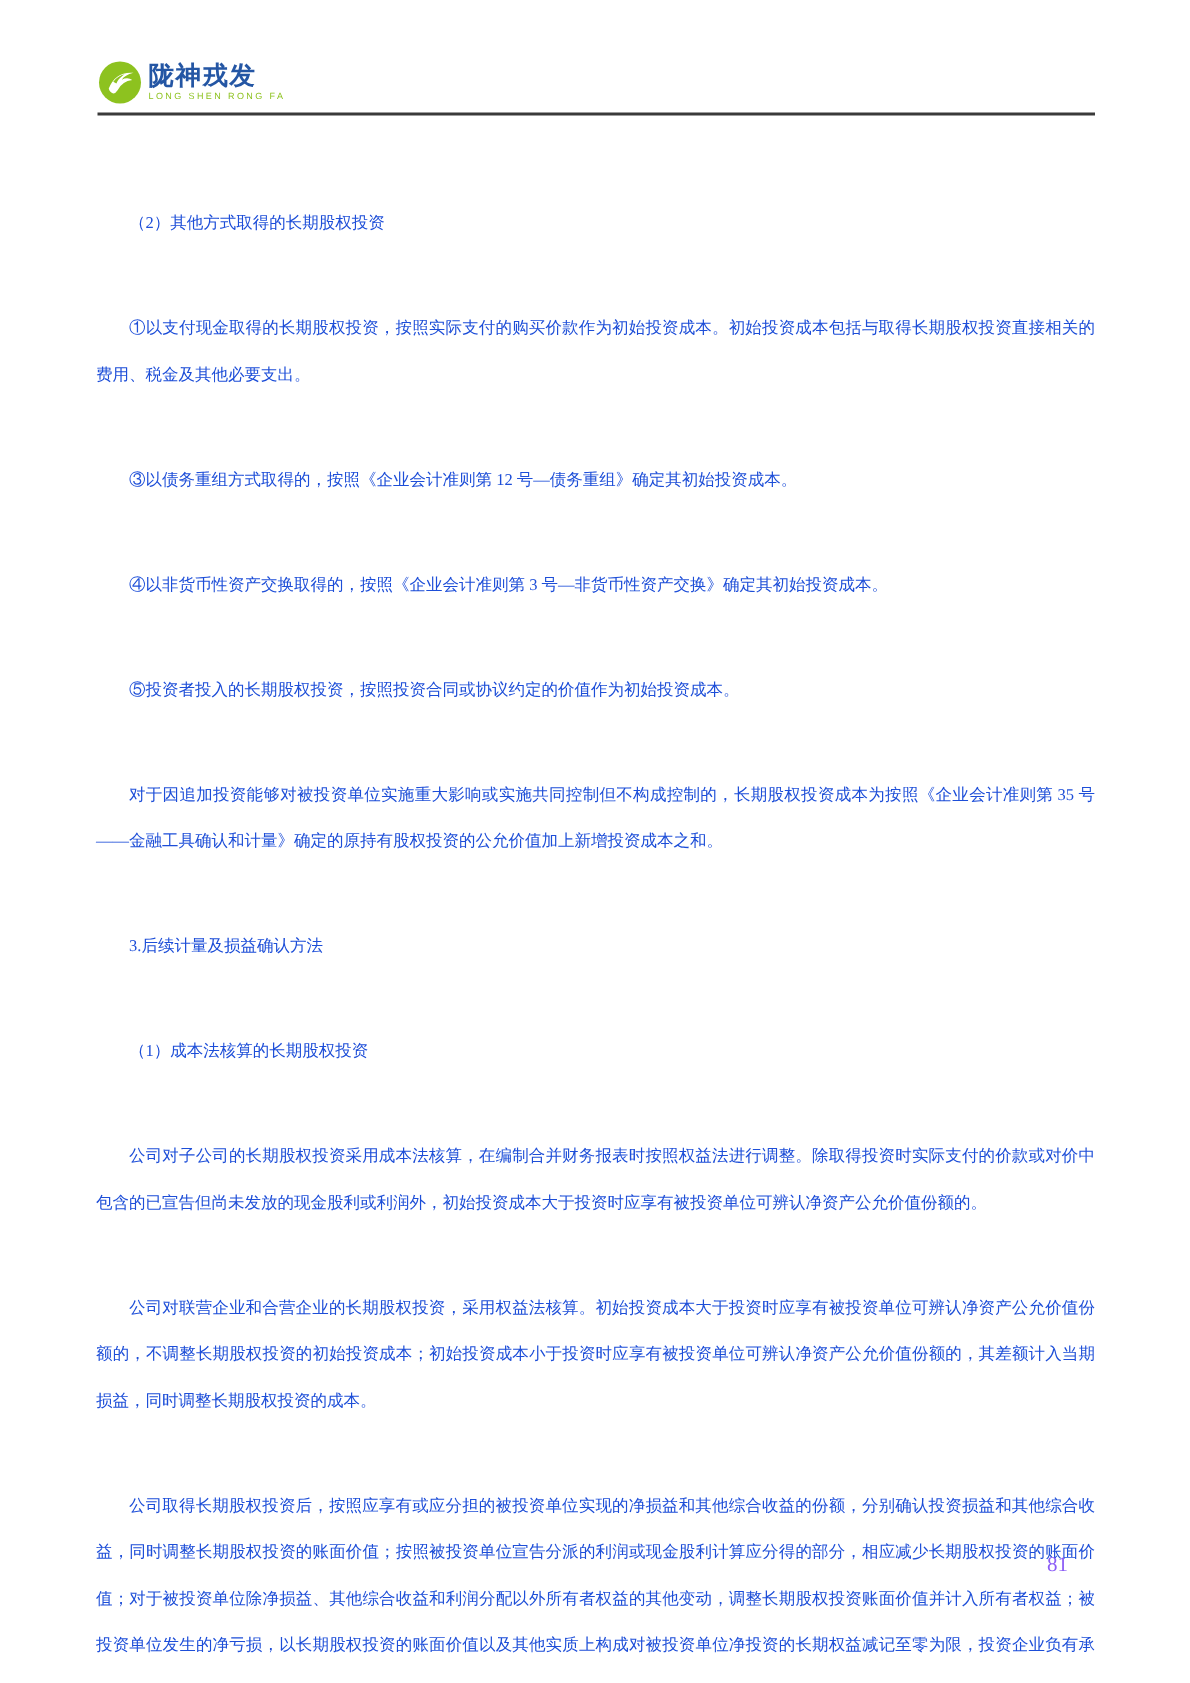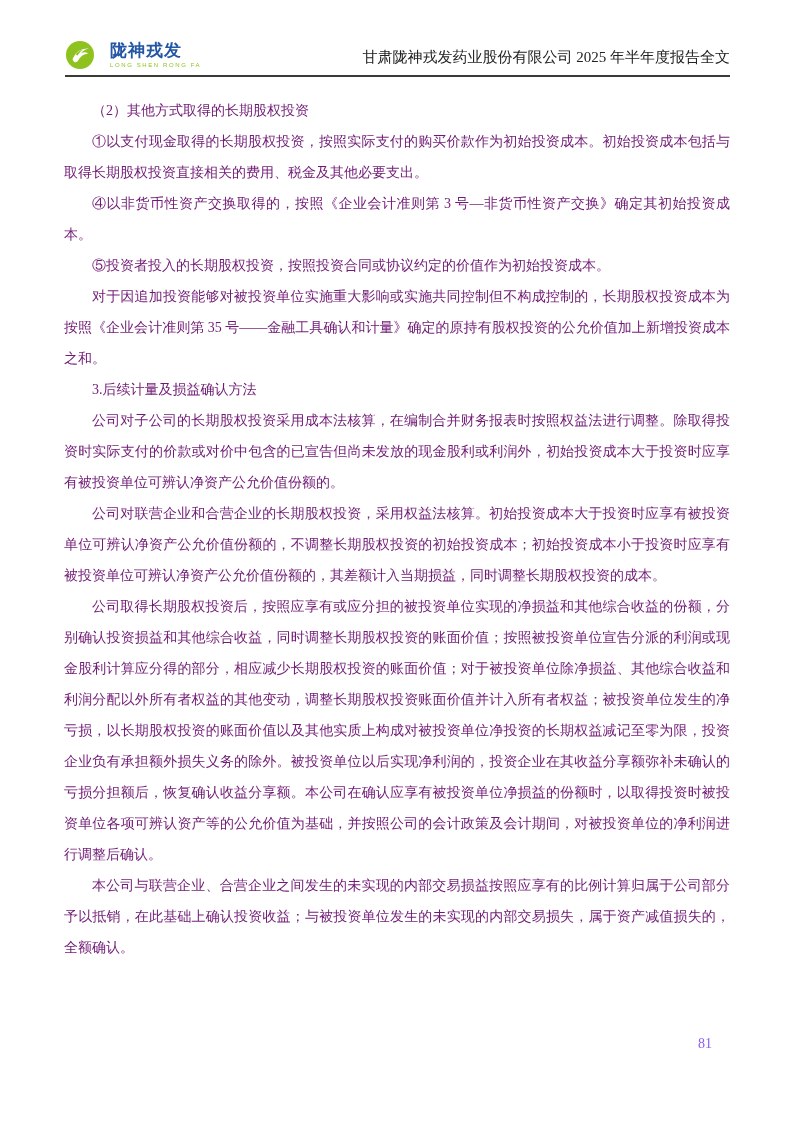--- a/index.html
+++ b/index.html
@@ -16,21 +16,21 @@
   }
   .header {
     position: absolute;
     top: 40px;
     left: 65px;
     right: 63px;
     display: flex;
     justify-content: space-between;
     align-items: flex-end;
   }
-  .brand { display: flex; align-items: center; gap: 15px; }
+  .brand { display: flex; align-items: center; gap: 4px; }
   .brand-icon { width: 30px; height: 30px; flex: 0 0 auto; }
   .brand-text { display: flex; flex-direction: column; }
   .brand-name {
     font-family: "Liberation Sans", sans-serif;
     font-weight: bold;
     font-size: 17px;
     line-height: 18px;
     letter-spacing: 1px;
     color: #2456a4;
   }
@@ -55,25 +55,26 @@
     height: 2px;
     background: #3a3a3a;
   }
   .content {
     position: absolute;
     top: 95px;
     left: 64px;
     right: 63px;
   }
   .para {
-    font-size: 14px;
+    font-size: 11px;
     line-height: 31px;
     text-align: justify;
     text-indent: 2em;
-    color: #701a75;
+    color: #1d4ed8;
+    margin-top: 39px;
   }
   .page-number {
     position: absolute;
     top: 1036px;
     right: 81px;
     font-size: 14px;
     color: #8b5cf6;
   }
 </style>
 </head>
@@ -88,32 +89,33 @@
           <circle cx="15" cy="15" r="14" fill="#8dc21f"></circle>
           <path d="M7.5,19 Q12,7.5 24,8.5 Q18,10 16.2,13.2 Q20,11.2 23.2,13.4 Q16.5,14.2 13.4,20.2 Q11.2,23.6 8.8,21.4 Q7.8,20.4 7.5,19 Z" fill="#ffffff"></path>
           <path d="M10.5,14.5 Q13.5,10.5 18,9.5 Q13.8,12.4 12.6,15.6 Z" fill="#8dc21f"></path>
         </svg>
       </span>
       <span class="brand-text">
         <span class="brand-name">陇神戎发</span>
         <span class="brand-sub">LONG SHEN RONG FA</span>
       </span>
     </div>
-    <div class="doc-title">甘肃陇神戎发药业股份有限公司 2025 年半年度报告全文</div>
   </div>
 
   <div class="rule"></div>
 
   <div class="content">
       <p class="para">（2）其他方式取得的长期股权投资</p>
       <p class="para">①以支付现金取得的长期股权投资，按照实际支付的购买价款作为初始投资成本。初始投资成本包括与取得长期股权投资直接相关的费用、税金及其他必要支出。</p>
+      <p class="para">③以债务重组方式取得的，按照《企业会计准则第 12 号—债务重组》确定其初始投资成本。</p>
       <p class="para">④以非货币性资产交换取得的，按照《企业会计准则第 3 号—非货币性资产交换》确定其初始投资成本。</p>
       <p class="para">⑤投资者投入的长期股权投资，按照投资合同或协议约定的价值作为初始投资成本。</p>
       <p class="para">对于因追加投资能够对被投资单位实施重大影响或实施共同控制但不构成控制的，长期股权投资成本为按照《企业会计准则第 35 号——金融工具确认和计量》确定的原持有股权投资的公允价值加上新增投资成本之和。</p>
       <p class="para">3.后续计量及损益确认方法</p>
+      <p class="para">（1）成本法核算的长期股权投资</p>
       <p class="para">公司对子公司的长期股权投资采用成本法核算，在编制合并财务报表时按照权益法进行调整。除取得投资时实际支付的价款或对价中包含的已宣告但尚未发放的现金股利或利润外，初始投资成本大于投资时应享有被投资单位可辨认净资产公允价值份额的。</p>
       <p class="para">公司对联营企业和合营企业的长期股权投资，采用权益法核算。初始投资成本大于投资时应享有被投资单位可辨认净资产公允价值份额的，不调整长期股权投资的初始投资成本；初始投资成本小于投资时应享有被投资单位可辨认净资产公允价值份额的，其差额计入当期损益，同时调整长期股权投资的成本。</p>
       <p class="para">公司取得长期股权投资后，按照应享有或应分担的被投资单位实现的净损益和其他综合收益的份额，分别确认投资损益和其他综合收益，同时调整长期股权投资的账面价值；按照被投资单位宣告分派的利润或现金股利计算应分得的部分，相应减少长期股权投资的账面价值；对于被投资单位除净损益、其他综合收益和利润分配以外所有者权益的其他变动，调整长期股权投资账面价值并计入所有者权益；被投资单位发生的净亏损，以长期股权投资的账面价值以及其他实质上构成对被投资单位净投资的长期权益减记至零为限，投资企业负有承担额外损失义务的除外。被投资单位以后实现净利润的，投资企业在其收益分享额弥补未确认的亏损分担额后，恢复确认收益分享额。本公司在确认应享有被投资单位净损益的份额时，以取得投资时被投资单位各项可辨认资产等的公允价值为基础，并按照公司的会计政策及会计期间，对被投资单位的净利润进行调整后确认。</p>
       <p class="para">本公司与联营企业、合营企业之间发生的未实现的内部交易损益按照应享有的比例计算归属于公司部分予以抵销，在此基础上确认投资收益；与被投资单位发生的未实现的内部交易损失，属于资产减值损失的，全额确认。</p>
     </div>
 
   <div class="page-number">81</div>
 
 </div>
 

